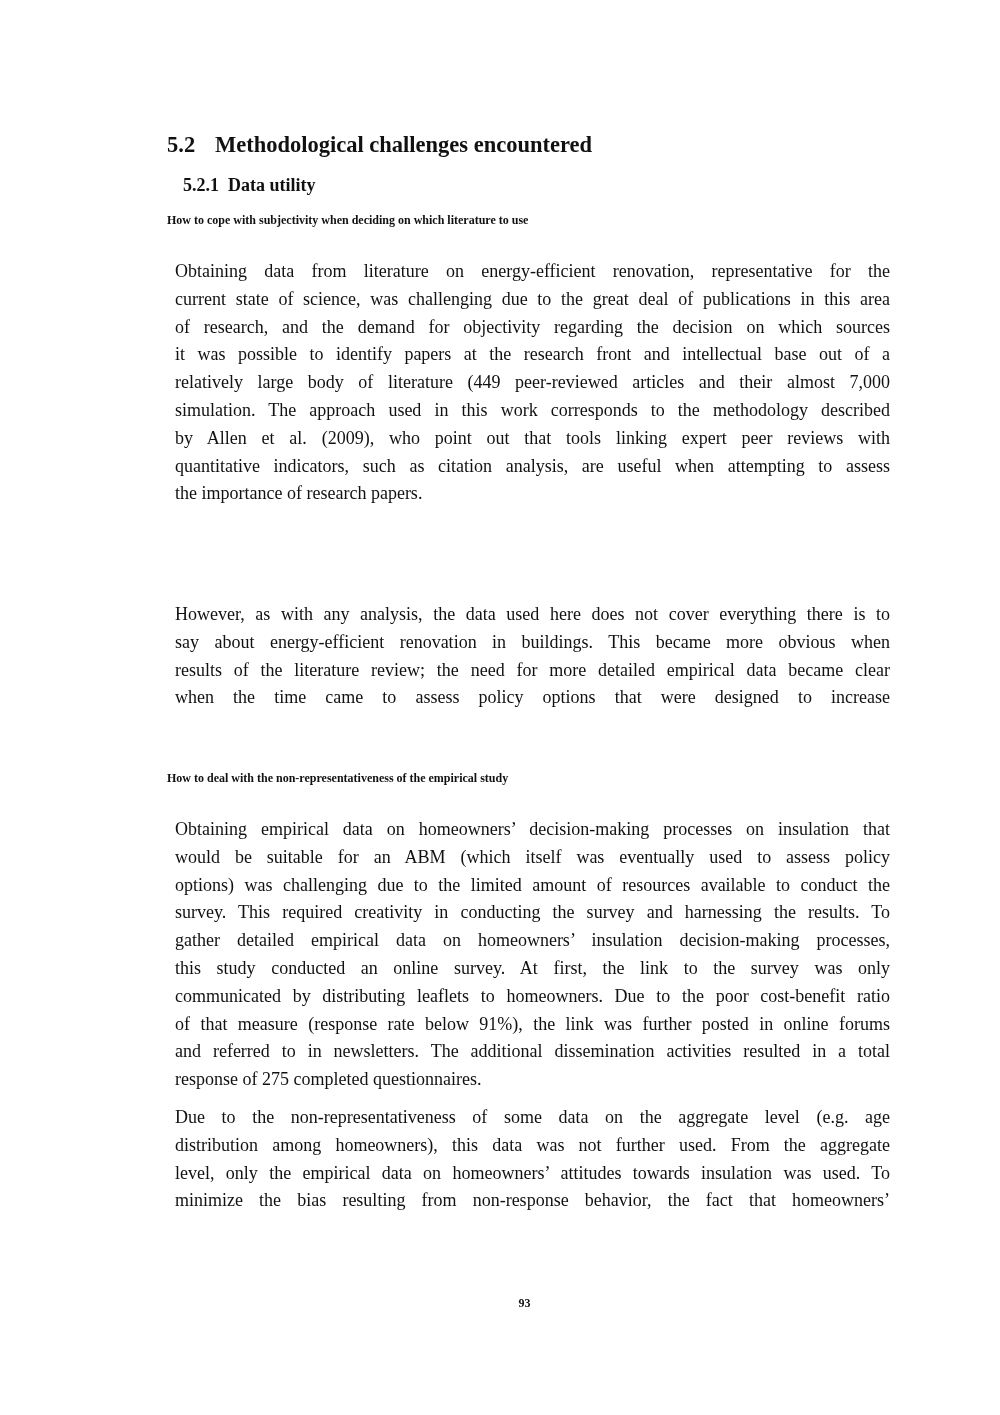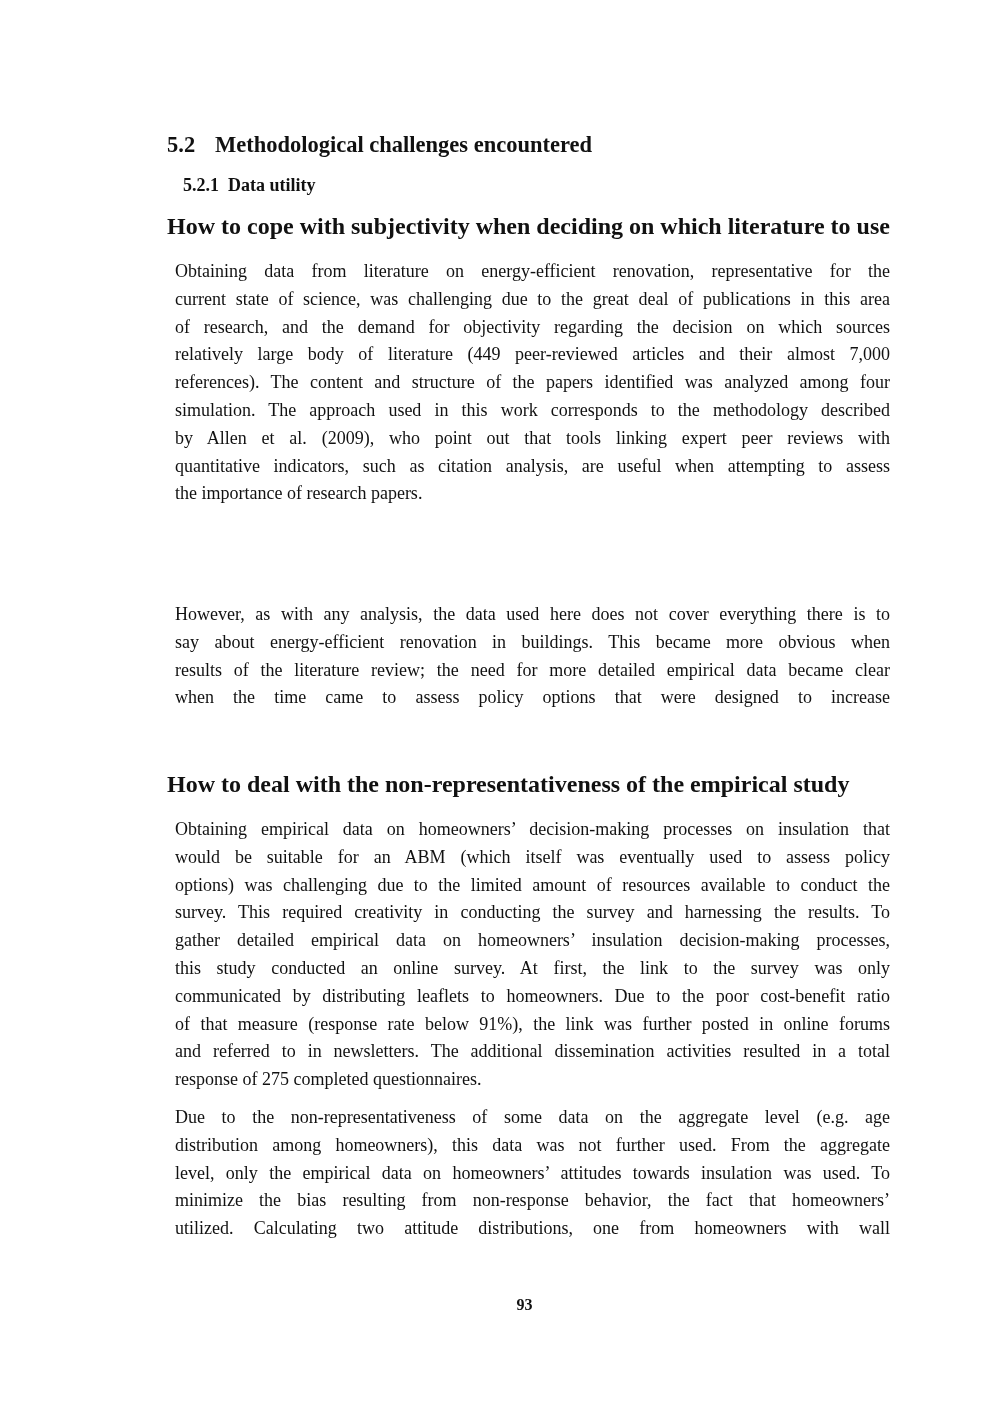--- a/index.html
+++ b/index.html
@@ -2,46 +2,46 @@
 <html><head>
 <meta charset="utf-8">
 <style>
   html, body { margin: 0; padding: 0; background: #ffffff; }
   body { width: 1000px; height: 1415px; position: relative; overflow: hidden;
          font-family: "Liberation Serif", serif; color: #111; }
   .page { position: absolute; left: 167px; top: 0; width: 715px; }
   .h2 { position: absolute; top: 132px; left: 0; font-size: 22.5px; font-weight: bold; white-space: nowrap; }
   .h2 .num { display: inline-block; width: 48px; }
   .h3 { position: absolute; top: 175px; left: 16px; font-size: 18px; font-weight: bold; white-space: nowrap; }
-  .h4 { position: absolute; left: 0; font-size: 24px; font-weight: bold; white-space: nowrap; }
+  .h4 { position: absolute; left: 0; font-size: 12px; font-weight: bold; white-space: nowrap; }
   .para { position: absolute; left: 0; width: 715px; font-size: 18px; line-height: 27.8px;
           text-align: justify; margin: 8px; }
   .line { display: block; text-align: justify; text-align-last: justify; height: 27.8px; white-space: nowrap; }
   .line.last { text-align-last: left; }
   .pagenum { position: absolute; top: 1296px; left: 0; width: 715px; text-align: center;
-             font-size: 16px; font-weight: bold; }
+             font-size: 12px; font-weight: bold; }
 </style>
 </head>
 <body>
 
 <div class="page">
   <div class="h2">
     <span class="num">5.2</span><span>Methodological challenges encountered</span>
   </div>
   <div class="h3">
     <span>5.2.1</span>&nbsp;&nbsp;<span>Data utility</span>
   </div>
   <div class="h4" style="top:213px">How to cope with subjectivity when deciding on which literature to use</div>
 
   <div class="para" style="top:250px">
       <span class="line">Obtaining data from literature on energy-efficient renovation, representative for the</span>
       <span class="line">current state of science, was challenging due to the great deal of publications in this area</span>
       <span class="line">of research, and the demand for objectivity regarding the decision on which sources</span>
+      <span class="line">it was possible to identify papers at the research front and intellectual base out of a</span>
       <span class="line">relatively large body of literature (449 peer-reviewed articles and their almost 7,000</span>
-      <span class="line">references). The content and structure of the papers identified was analyzed among four</span>
       <span class="line">simulation. The approach used in this work corresponds to the methodology described</span>
       <span class="line">by Allen et al. (2009), who point out that tools linking expert peer reviews with</span>
       <span class="line">quantitative indicators, such as citation analysis, are useful when attempting to assess</span>
       <span class="line last">the importance of research papers.</span>
     </div>
   <div class="para" style="top:593px">
       <span class="line">However, as with any analysis, the data used here does not cover everything there is to</span>
       <span class="line">say about energy-efficient renovation in buildings. This became more obvious when</span>
       <span class="line">results of the literature review; the need for more detailed empirical data became clear</span>
       <span class="line">when the time came to assess policy options that were designed to increase</span>
@@ -59,17 +59,16 @@
       <span class="line">communicated by distributing leaflets to homeowners. Due to the poor cost-benefit ratio</span>
       <span class="line">of that measure (response rate below 91%), the link was further posted in online forums</span>
       <span class="line">and referred to in newsletters. The additional dissemination activities resulted in a total</span>
       <span class="line last">response of 275 completed questionnaires.</span>
     </div>
   <div class="para" style="top:1096px">
       <span class="line">Due to the non-representativeness of some data on the aggregate level (e.g. age</span>
       <span class="line">distribution among homeowners), this data was not further used. From the aggregate</span>
       <span class="line">level, only the empirical data on homeowners’ attitudes towards insulation was used. To</span>
       <span class="line">minimize the bias resulting from non-response behavior, the fact that homeowners’</span>
-      <span class="line">utilized. Calculating two attitude distributions, one from homeowners with wall</span>
     </div>
 
   <div class="pagenum">93</div>
 </div>
 
 </body></html>

